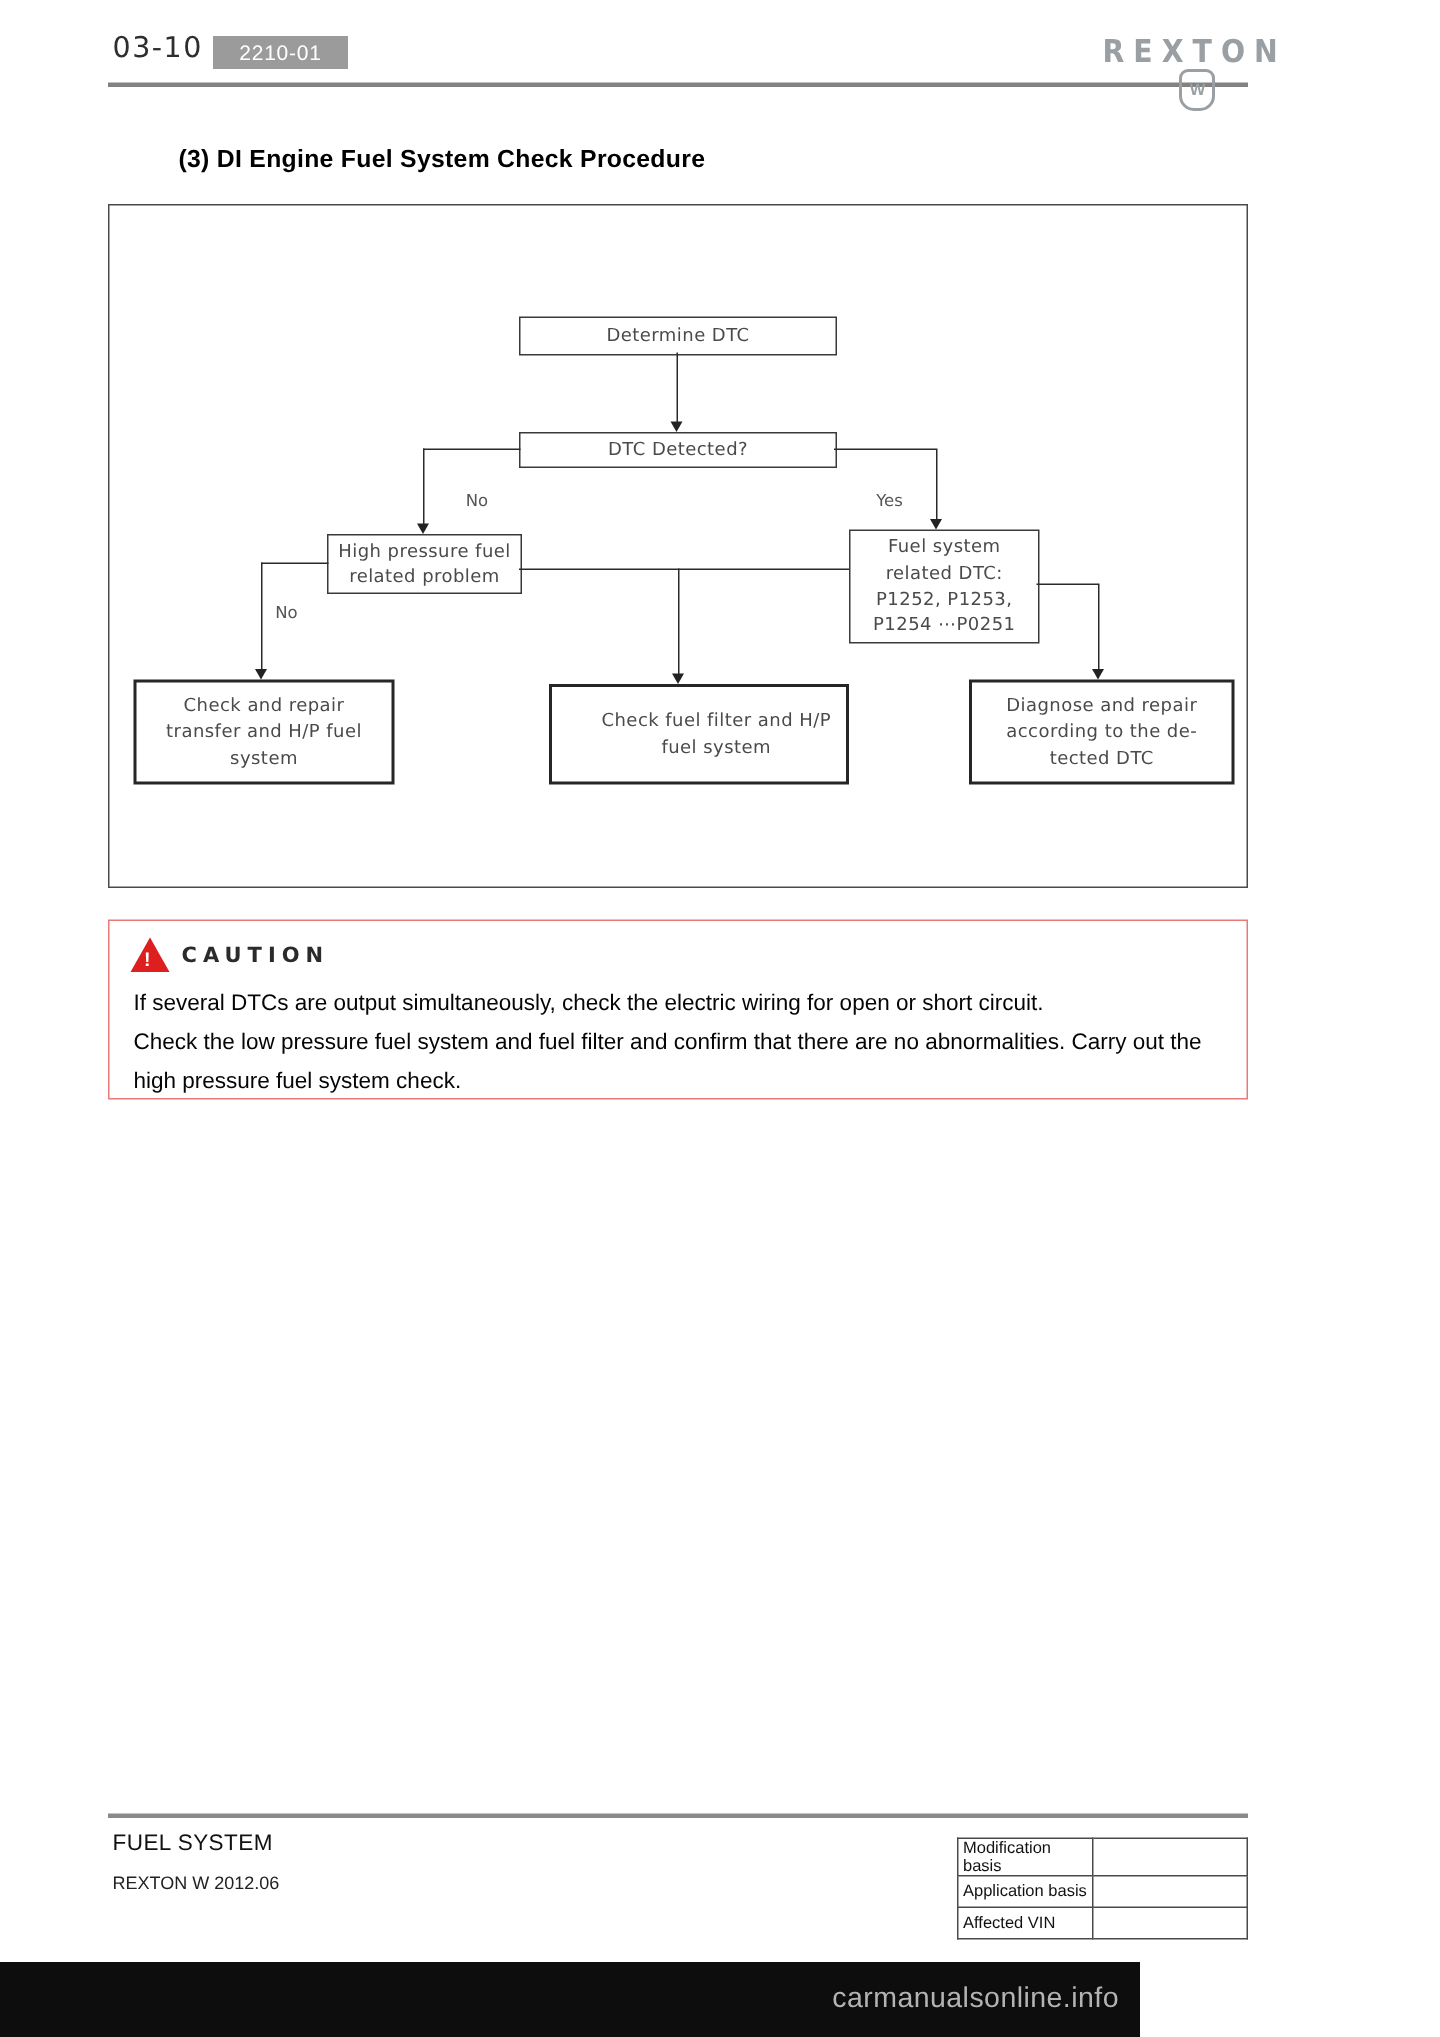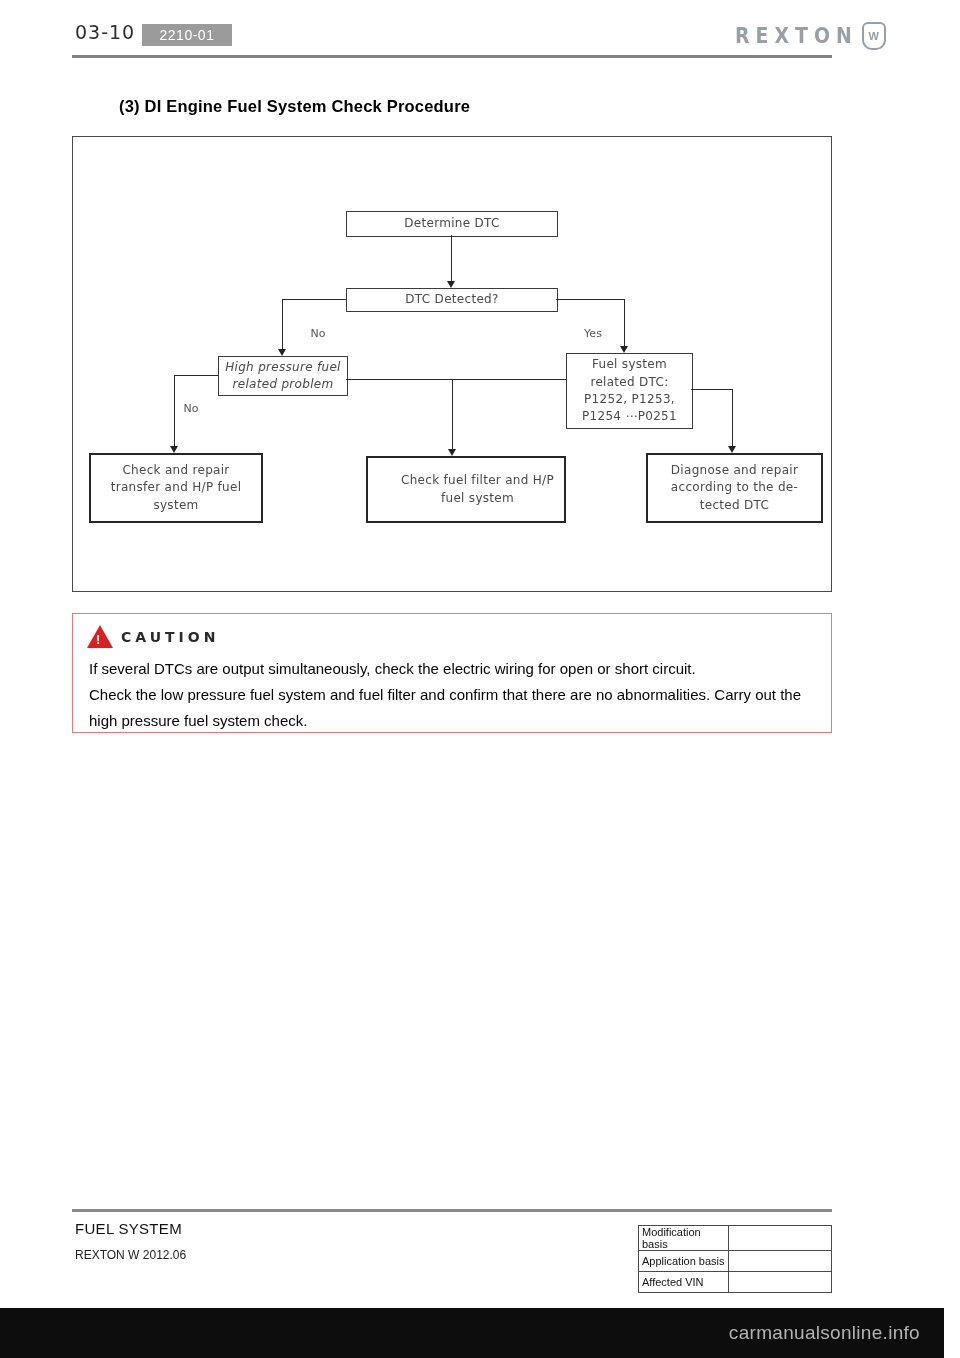--- a/index.html
+++ b/index.html
@@ -5,32 +5,32 @@
   html,body { margin:0; padding:0; background:#e8e8e8; }
   #page {
     position:relative; width:960px; height:1358px; background:#ffffff;
     font-family:"Liberation Sans", sans-serif; overflow:hidden;
     margin:0 auto;
   }
   
   .page-num { position:absolute; left:75px; top:21px; font-size:19px; color:#2e2e2e; letter-spacing:1px; font-family:"DejaVu Sans", sans-serif; }
   .section-code { position:absolute; left:142px; top:24px; width:90px; height:22px; background:#9b9b9b; color:#ffffff; font-size:14px; display:flex; align-items:center; justify-content:center; letter-spacing:0.5px; }
   .header-rule { position:absolute; left:72px; top:55px; width:760px; height:3px; background:#828282; }
-  .logo { position:absolute; left:735px; top:22px; display:flex; align-items:center; }
+  .logo { position:absolute; left:735px; top:22px; display:flex; align-items:center;flex-direction:column; }
   .logo-text { font-size:21px; font-weight:bold; color:#9a9fa3; letter-spacing:6px; font-family:"DejaVu Sans", sans-serif; font-stretch:condensed; }
   .logo-badge { width:20px; height:24px; border:2px solid #9a9fa3; border-radius:6px 6px 10px 10px; margin-left:4px; display:flex; align-items:center; justify-content:center; font-size:11px; font-weight:bold; color:#9a9fa3; }
   
   .doc-title { position:absolute; left:75px; top:97px; font-size:16.5px; font-weight:bold; color:#000; letter-spacing:0.2px;margin-left:44px; }
   
   .chart { position:absolute; left:72px; top:136px; width:758px; height:454px; border:1px solid #4a4a4a; background:#fff; }
   .node { position:absolute; background:#fff; border:1px solid #3a3a3a; display:flex; align-items:center; justify-content:center; text-align:center; font-size:12px; color:#4a4a4a; letter-spacing:0.3px; line-height:1.45; white-space:pre-line; font-family:"DejaVu Sans", sans-serif; }
   .node.thick { border-width:2px; border-color:#262626; }
   .n-determine { left:273px; top:74px;  width:210px; height:24px; }
   .n-detected  { left:273px; top:151px; width:210px; height:22px; }
-  .n-highpress { left:145px; top:219px; width:128px; height:38px;font-style:italic; }
+  .n-highpress { left:145px; top:219px; width:128px; height:38px; }
   .n-fueldtc   { left:493px; top:216px; width:125px; height:74px; }
   .n-checkrep  { left:16px;  top:316px; width:170px; height:66px; }
   .n-checkfil  { left:293px; top:319px; width:173px; height:63px;padding-left:23px; }
   .n-diagnose  { left:573px; top:316px; width:173px; height:66px; }
   .line { position:absolute; background:#2a2a2a; }
   .arrow-down { position:absolute; width:0; height:0; border-left:4px solid transparent; border-right:4px solid transparent; border-top:7px solid #222; }
   .branch-label { position:absolute; font-size:11px; color:#555; width:40px; text-align:center; font-family:"DejaVu Sans", sans-serif;margin-top:44px; }
   
   .caution { position:absolute; left:72px; top:613px; width:758px; height:118px; border:1px solid #e87a7a; background:#fff; }
   .caution-icon { position:absolute; left:14px; top:11px; width:0; height:0; border-left:13px solid transparent; border-right:13px solid transparent; border-bottom:23px solid #dd1f1f; }
@@ -39,21 +39,21 @@
   .caution-body { position:absolute; left:16px; top:42px; width:730px; font-size:15px; color:#050505; line-height:26px; }
   
   .footer-rule { position:absolute; left:72px; top:1209px; width:760px; height:3px; background:#8a8a8a; }
   .footer-section { position:absolute; left:75px; top:1220px; font-size:15px; color:#111; letter-spacing:0.3px; }
   .footer-model { position:absolute; left:75px; top:1248px; font-size:12px; color:#222; }
   .footer-table { position:absolute; left:638px; top:1225px; width:194px; border-collapse:collapse; }
   .footer-table td { border:1px solid #4a4a4a; height:20px; font-size:11px; color:#111; padding:0 3px; }
   .footer-table td.lbl { width:84px;margin-left:12px; }
   .footer-table td.val { width:100px; }
   
-  .wm-bar { position:absolute; left:0; top:1308px; width:944px; height:50px; background:#0d0d0d; display:flex; align-items:center; justify-content:flex-end; padding-right:24px; box-sizing:border-box; }
+  .wm-bar { position:absolute; left:0; top:1308px; width:760px; height:50px; background:#0d0d0d; display:flex; align-items:center; justify-content:flex-end; padding-right:14px; box-sizing:border-box; }
   .wm-text { color:#b3b3b3; font-size:19px; letter-spacing:0.3px; }
 </style>
 </head>
 <body>
 
 <div id="page">
 
   <div class="page-num">03-10</div>
   <div class="section-code">2210-01</div>
   <div class="header-rule"></div>

